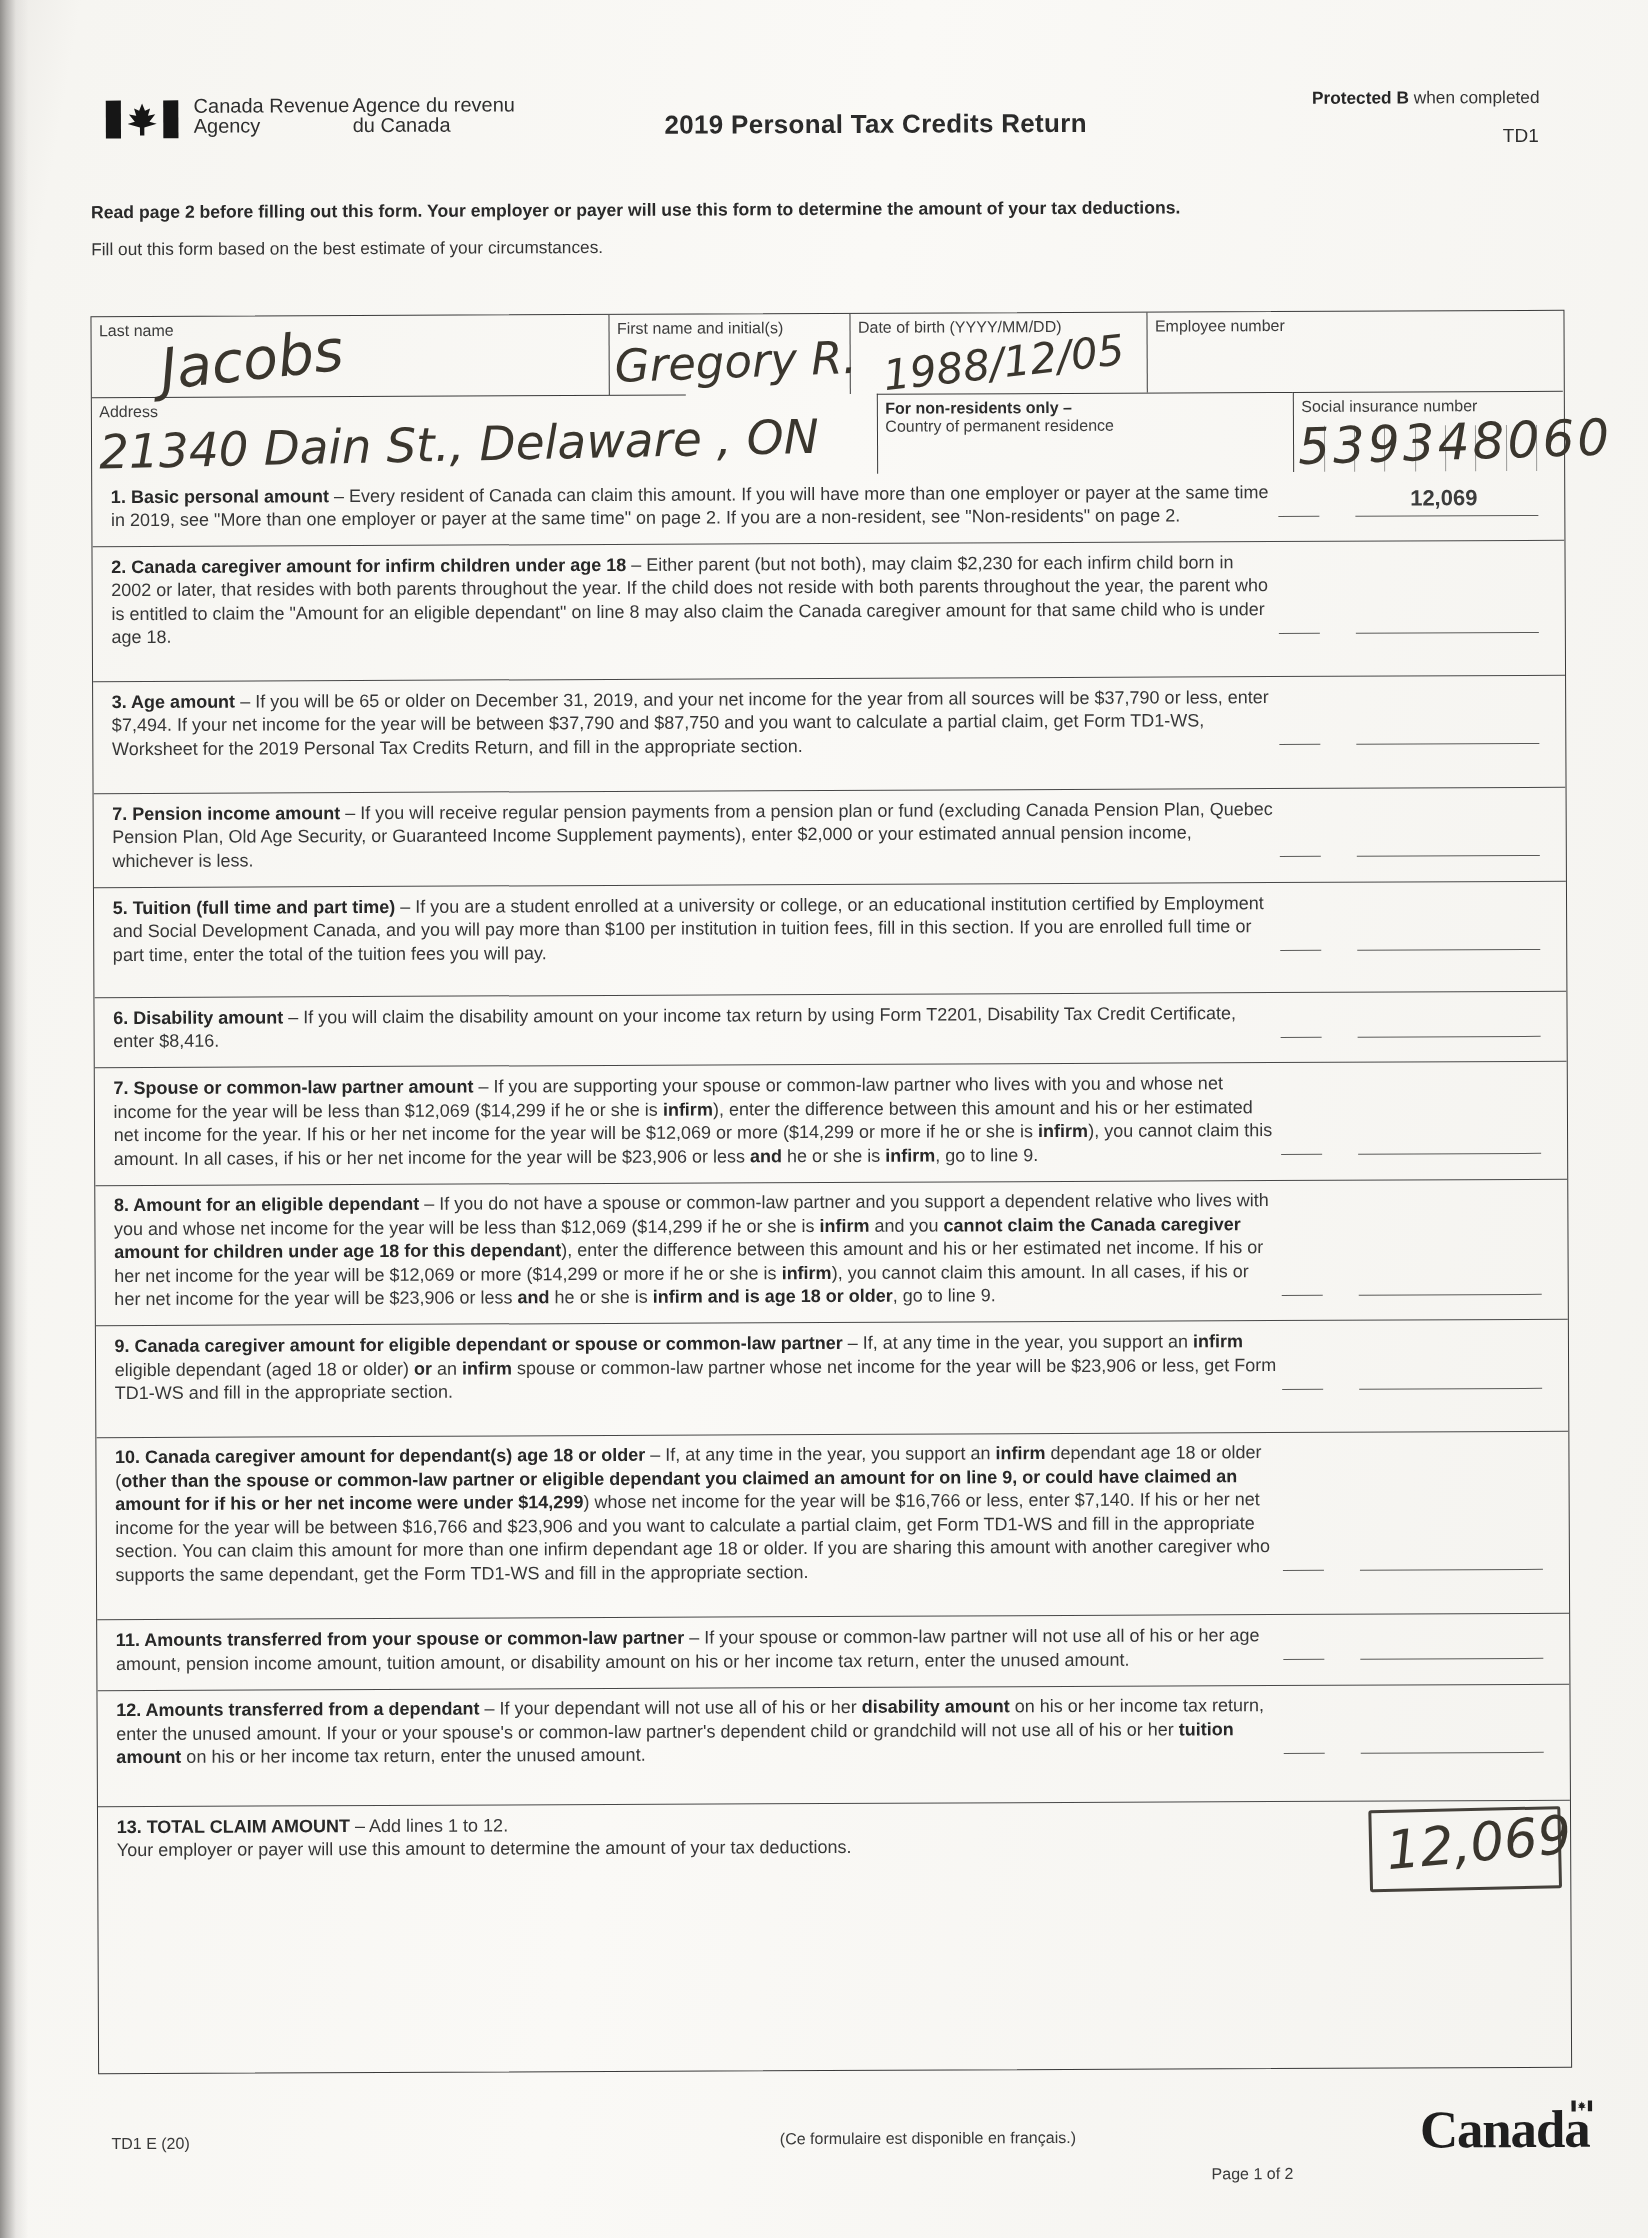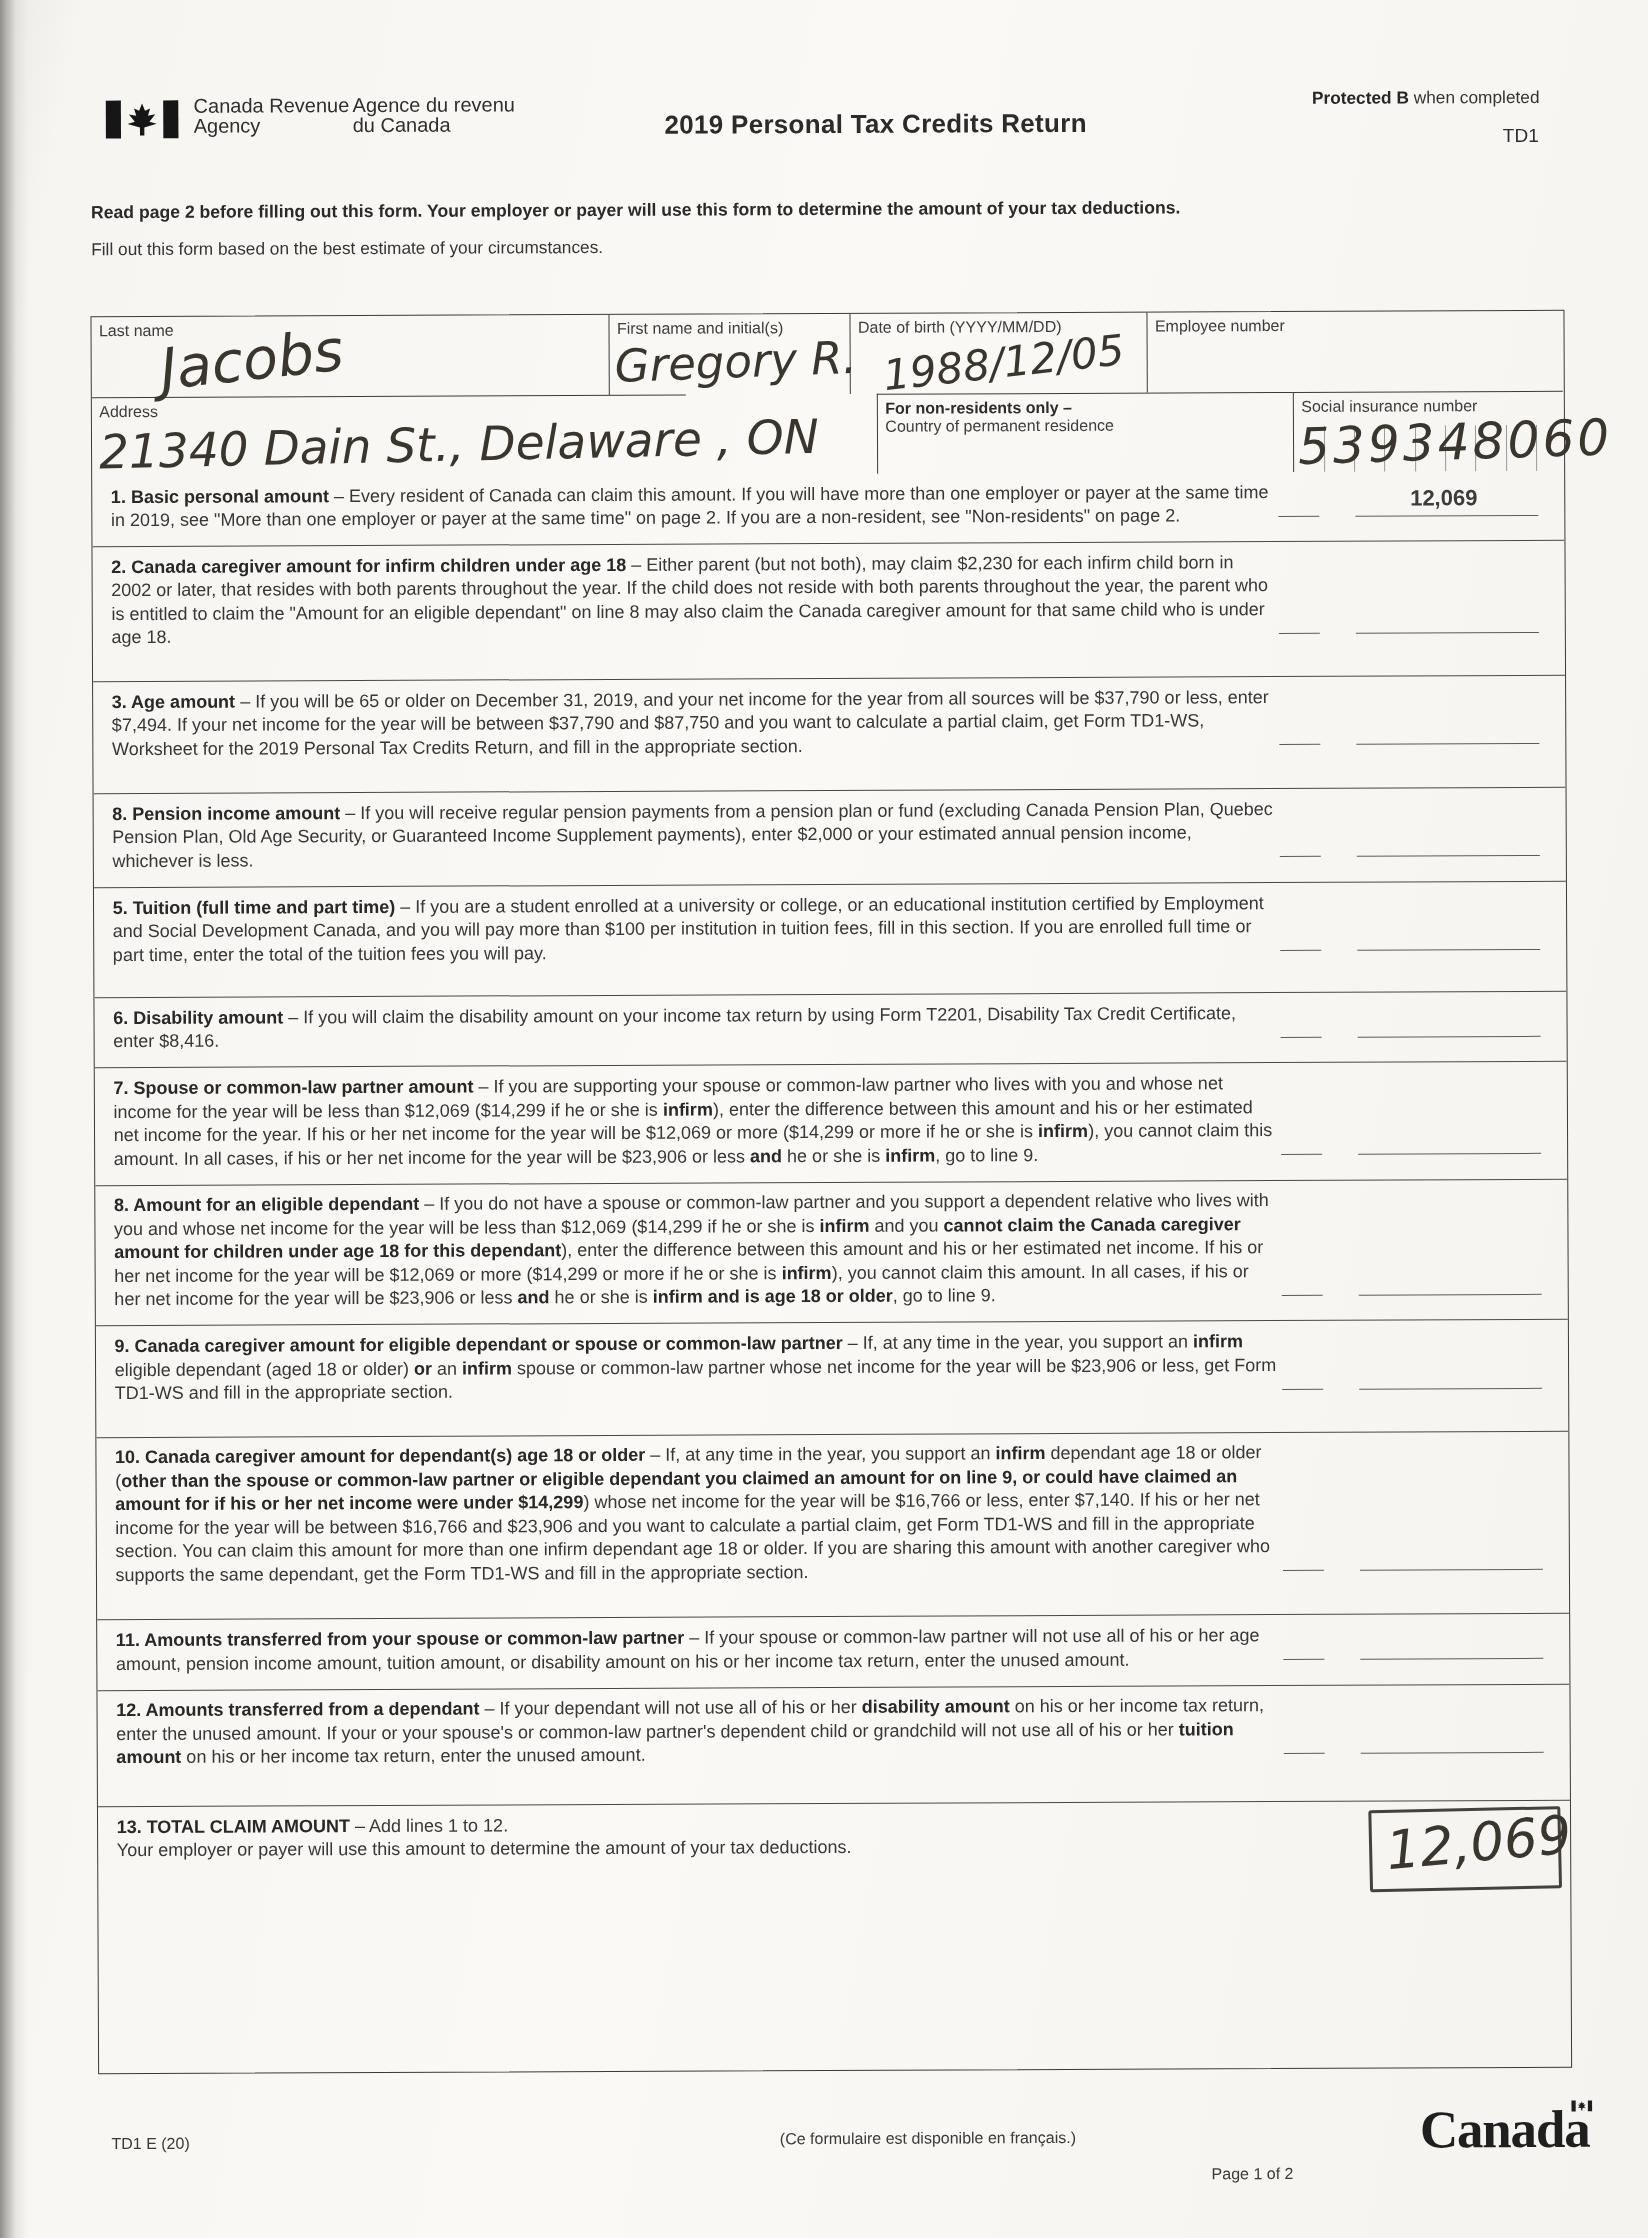--- a/index.html
+++ b/index.html
@@ -169,21 +169,21 @@
 
         <div class="sec s3">
           <div class="sec-text"><span class="sec-title">3. Age amount</span><span class="sec-body"><span> – If you will be 65 or older on December 31, 2019, and your net income for the year from all sources will be $37,790 or less, enter $7,494. If your net income for the year will be between $37,790 and $87,750 and you want to calculate a partial claim, get Form TD1-WS, Worksheet for the 2019 Personal Tax Credits Return, and fill in the appropriate section.</span></span></div>
           <div class="sec-answer">
               <span class="line stub"></span>
               <span class="line main"></span>
             </div>
         </div>
 
         <div class="sec s4">
-          <div class="sec-text"><span class="sec-title">8. Pension income amount</span><span class="sec-body"><span> – If you will receive regular pension payments from a pension plan or fund (excluding Canada Pension Plan, Quebec Pension Plan, Old Age Security, or Guaranteed Income Supplement payments), enter $2,000 or your estimated annual pension income, whichever is less.</span></span></div>
+          <div class="sec-text"><span class="sec-title">7. Pension income amount</span><span class="sec-body"><span> – If you will receive regular pension payments from a pension plan or fund (excluding Canada Pension Plan, Quebec Pension Plan, Old Age Security, or Guaranteed Income Supplement payments), enter $2,000 or your estimated annual pension income, whichever is less.</span></span></div>
           <div class="sec-answer">
               <span class="line stub"></span>
               <span class="line main"></span>
             </div>
         </div>
 
         <div class="sec s5">
           <div class="sec-text"><span class="sec-title">5. Tuition (full time and part time)</span><span class="sec-body"><span> – If you are a student enrolled at a university or college, or an educational institution certified by Employment and Social Development Canada, and you will pay more than $100 per institution in tuition fees, fill in this section. If you are enrolled full time or part time, enter the total of the tuition fees you will pay.</span></span></div>
           <div class="sec-answer">
               <span class="line stub"></span>

